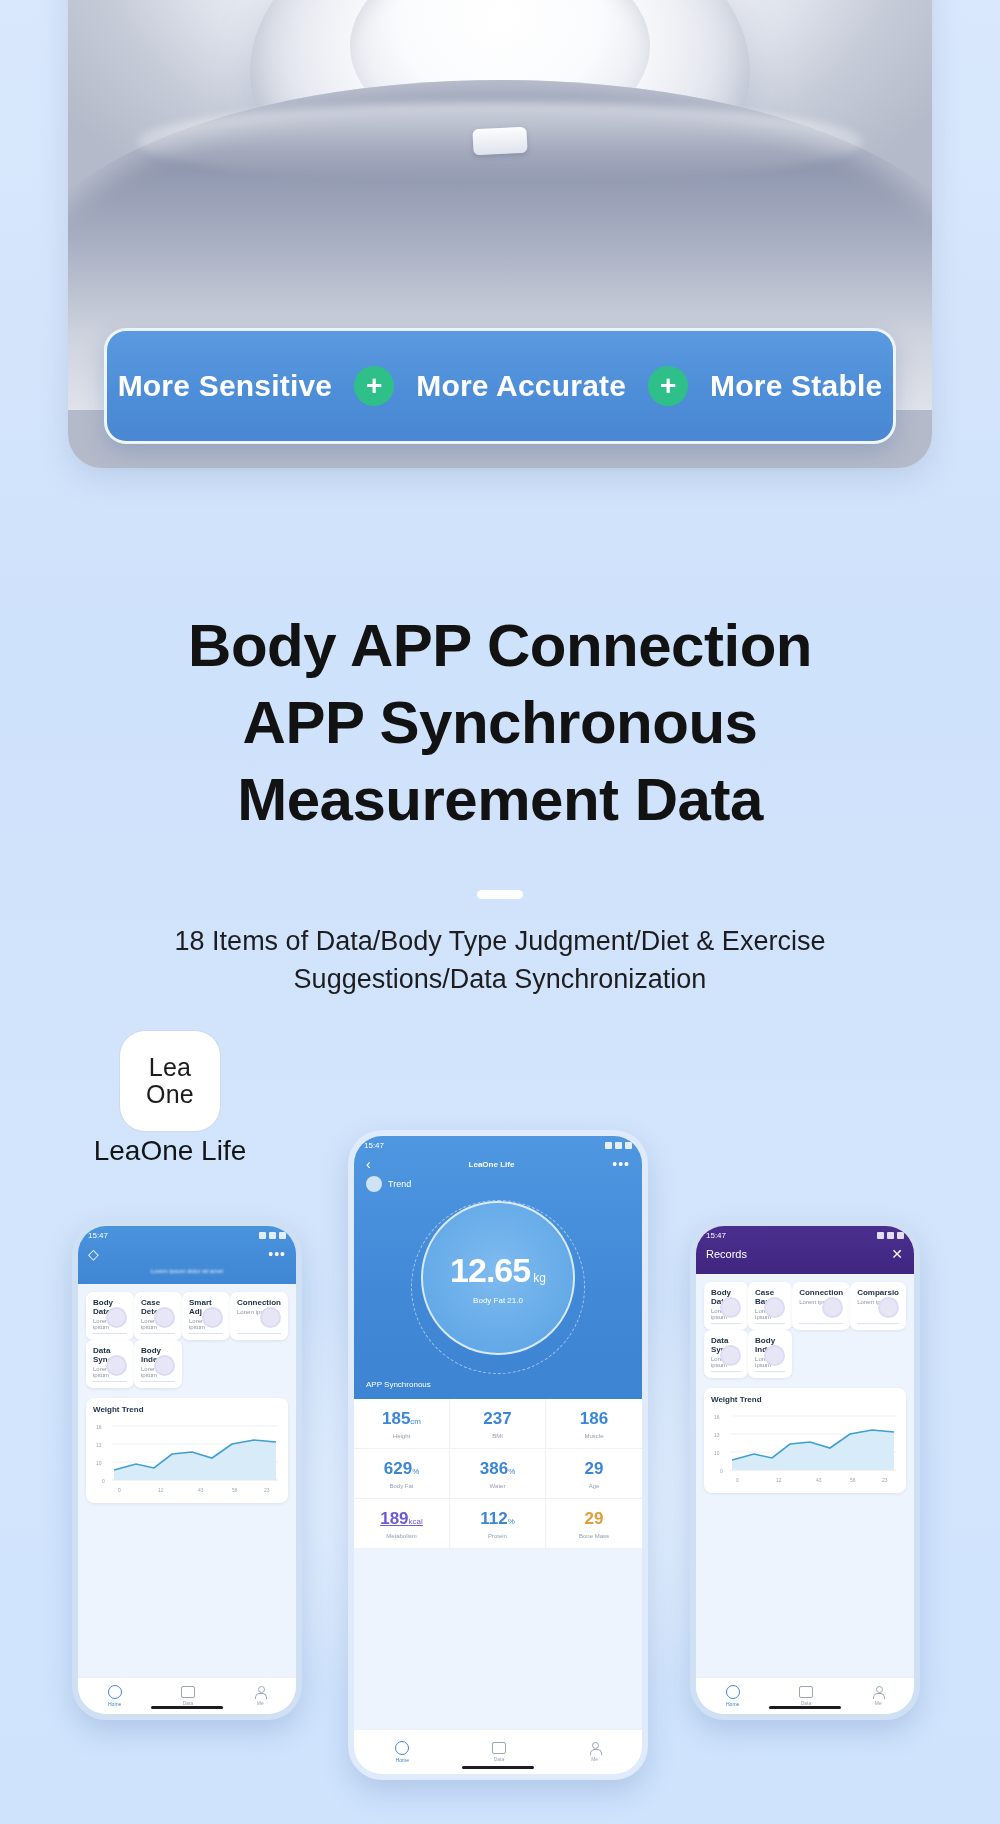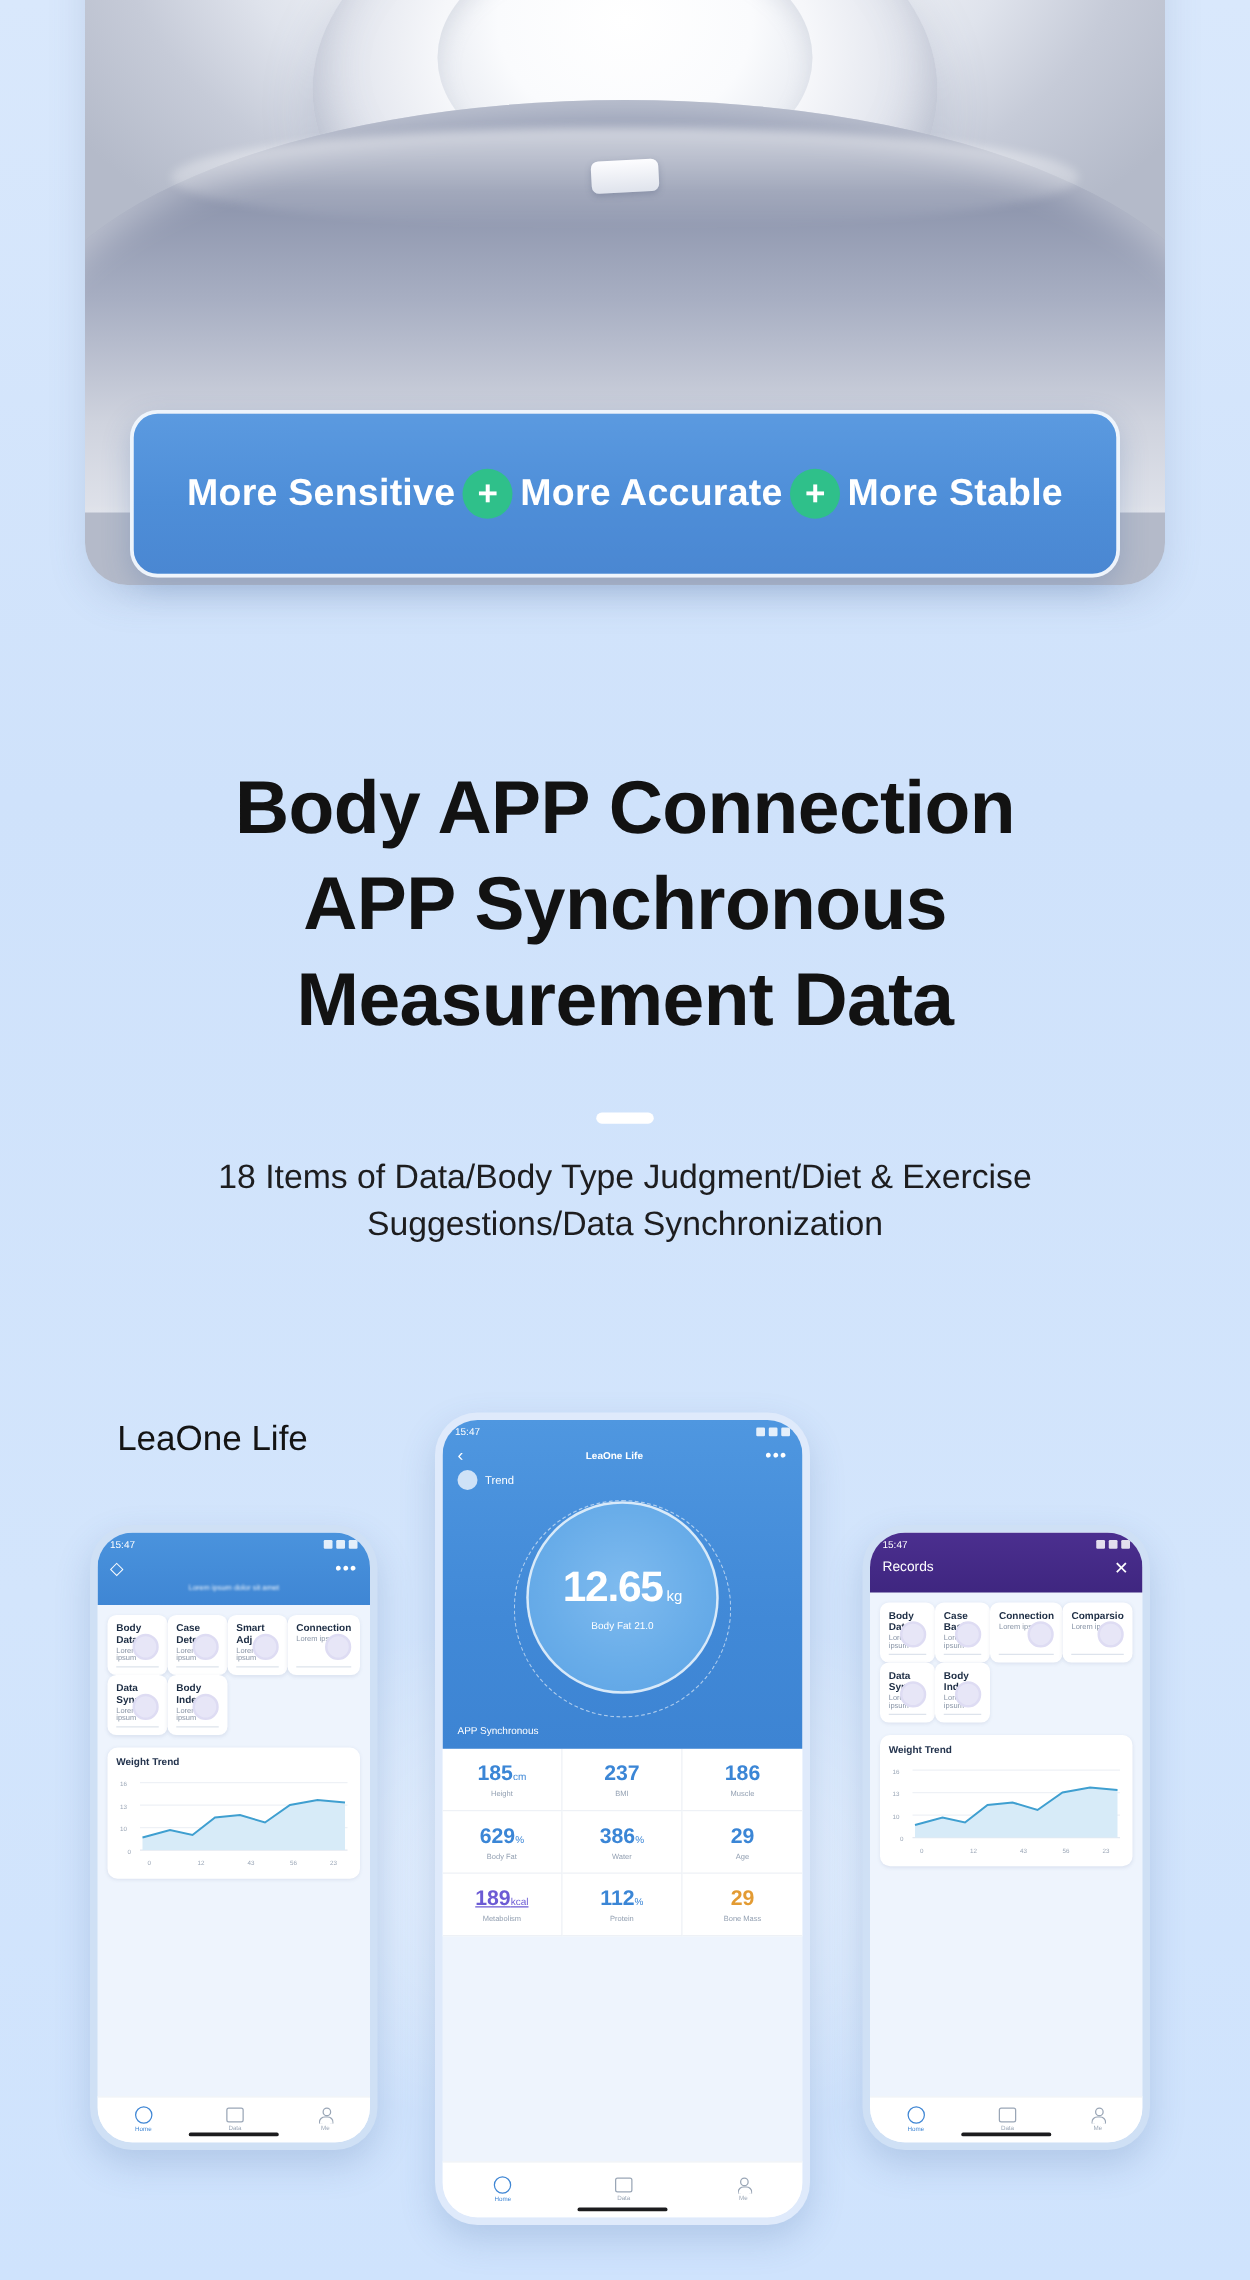--- a/index.html
+++ b/index.html
@@ -90,29 +90,29 @@
     background: linear-gradient(180deg,#fdfdff,#dfe3ec);
     box-shadow: 0 2px 5px rgba(90,100,130,.35);
   }
 
   
   .feature-bar {
     position: absolute;
     left: 104px;
     top: 328px;
     width: 792px;
-    height: 134px;
+    height: 116px;
     border-radius: 22px;
     background: linear-gradient(180deg, #5b9ae0 0%, #4e8ed8 55%, #4a87d2 100%);
     border: 3px solid rgba(255,255,255,.9);
     box-sizing: border-box;
     display: flex;
     align-items: center;
     justify-content: center;
-    gap: 6px;
+    gap: 22px;
     box-shadow: 0 8px 22px rgba(60,100,160,.25);
   }
   .feature-text {
     color: #ffffff;
     font-size: 30px;
     font-weight: bold;
     letter-spacing: .2px;
     white-space: nowrap;
   }
   .plus-badge {
@@ -471,20 +471,24 @@
     <div>Measurement Data</div>
   </div>
 
   <div class="divider-dash"></div>
 
   <div class="subhead">
     <div>18 Items of Data/Body Type Judgment/Diet &amp; Exercise</div>
     <div>Suggestions/Data Synchronization</div>
   </div>
 
+  <div class="logo-box">
+    <span class="l1">Lea</span>
+    <span class="l2">One</span>
+  </div>
   <div class="logo-caption">LeaOne Life</div>
 
   <div class="halo"></div>
 
   <div class="phone phone-left">
     <div class="phone-screen">
       <div class="app-head">
         <div class="status-bar">
           <span>15:47</span>
           <span class="status-icons">

